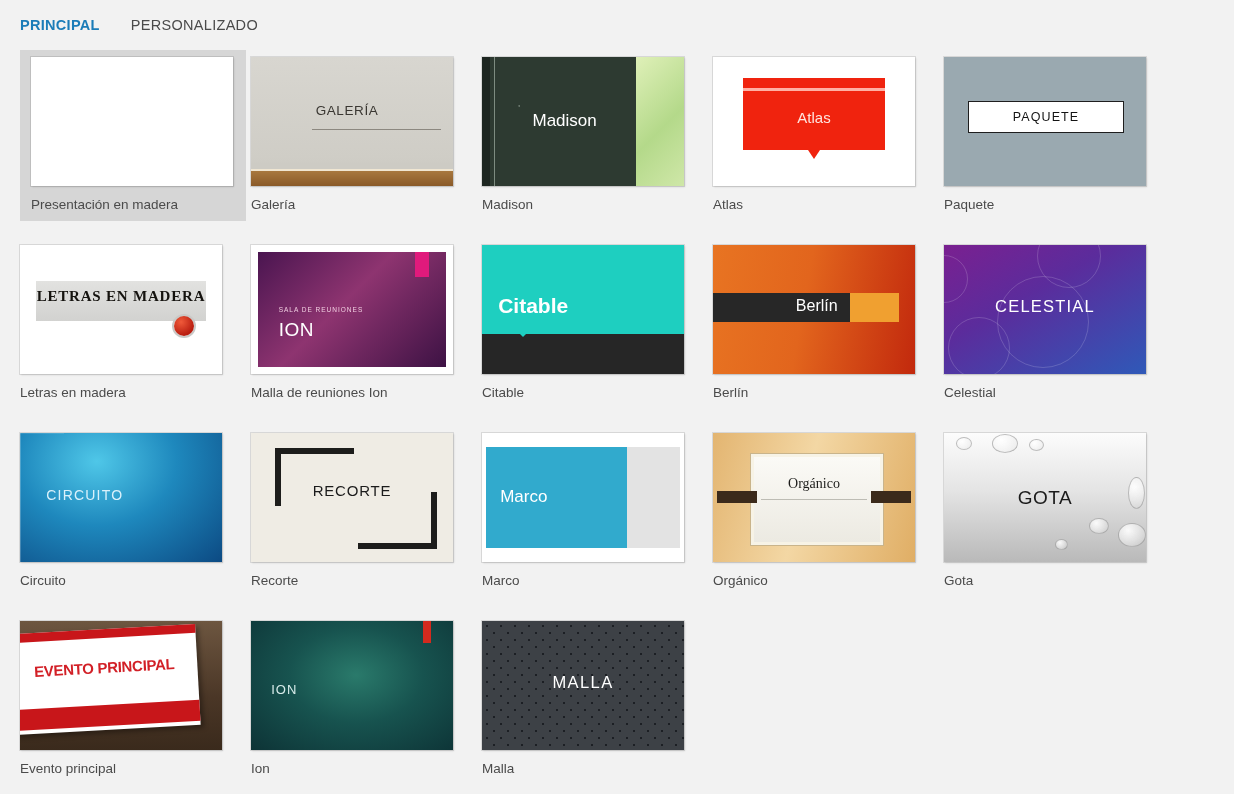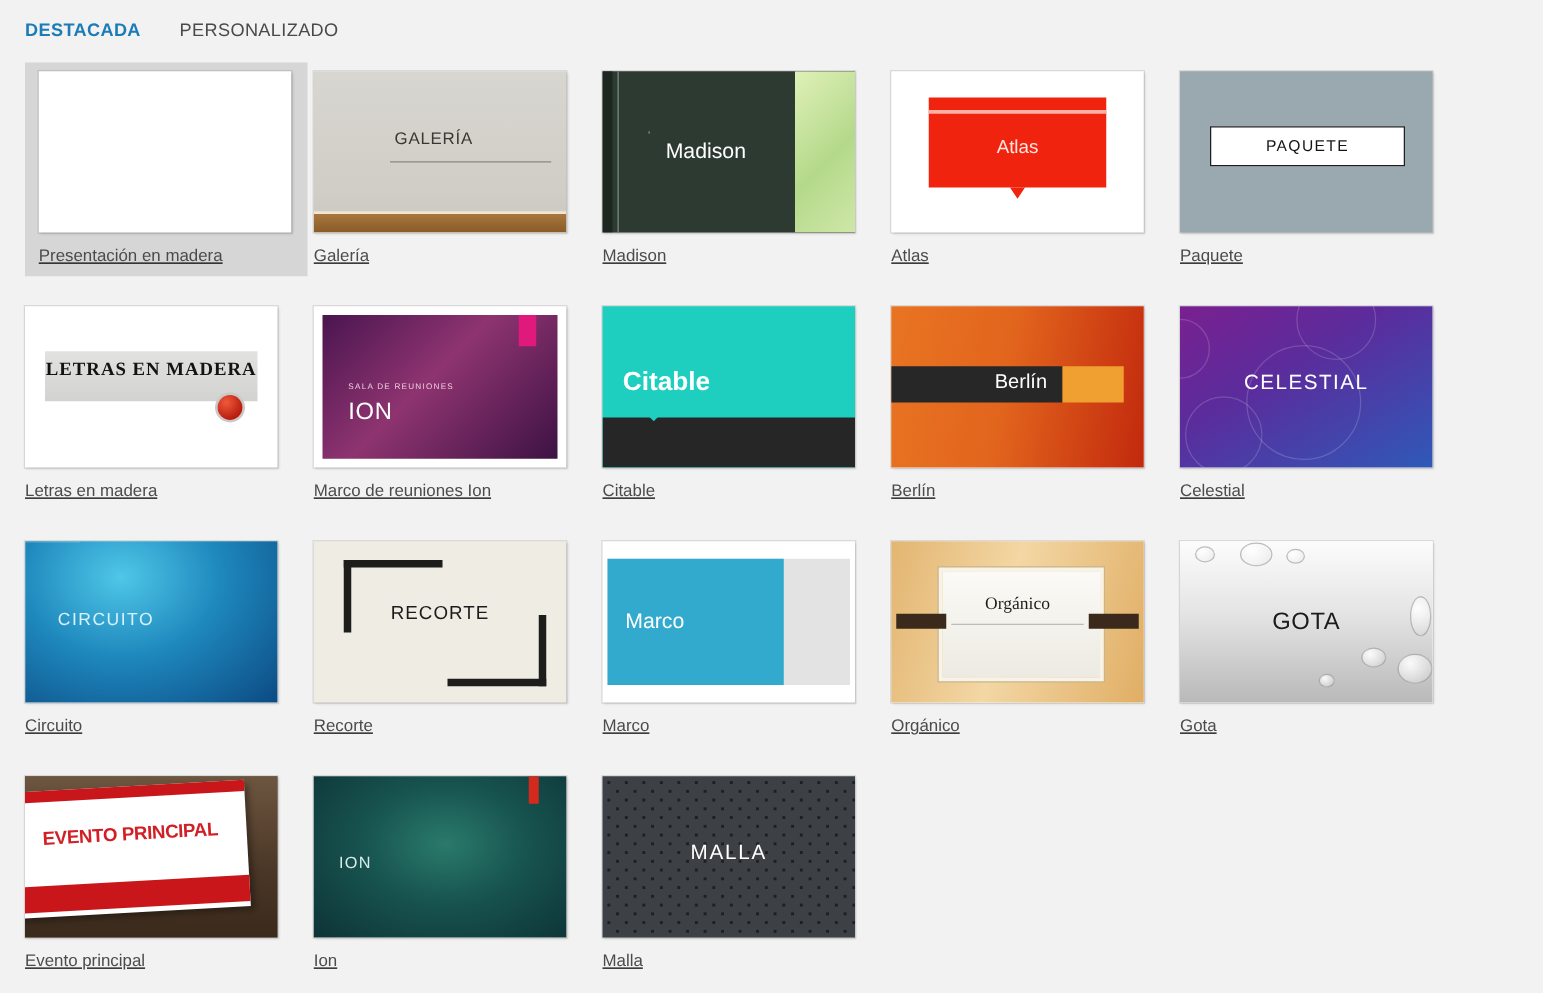--- a/index.html
+++ b/index.html
@@ -50,21 +50,20 @@
     display: grid;
     grid-template-columns: repeat(5, 231px);
     grid-auto-rows: 188px;
   }
   .card {
     position: relative;
     width: 225px;
     padding: 7px 0 0 0;
     box-sizing: border-box;
     cursor: pointer;
-    text-decoration: underline;
   }
   .card.selected {
     background: #d6d6d6;
     width: 226px;
     height: 171px;
   }
   .card.selected .thumb-wrap { margin-left: 11px; }
   .card.selected .card-label { margin-left: 11px; }
 
   .thumb-wrap {
@@ -451,21 +450,21 @@
   }
   .t-malla .matext {
     position: absolute; left: 0; right: 0; top: 40%;
     text-align: center; color: #ffffff; font-size: 16.5px; letter-spacing: 1.4px;
   }
 </style>
 </head>
 <body>
 
 <div class="tabbar">
-  <div class="tab active">DESTACADA</div>
+  <div class="tab active">PRINCIPAL</div>
   <div class="tab inactive">PERSONALIZADO</div>
 </div>
 
 <div class="grid">
 
   <div>
     <div class="card selected">
       <div class="thumb-wrap">
         <div class="thumb t-blank"></div>
       </div>
@@ -546,21 +545,21 @@
     <div class="card">
       <div class="thumb-wrap">
         <div class="thumb t-salaion">
           <div class="inner">
             <div class="tab-pink"></div>
             <div class="sub">SALA DE REUNIONES</div>
             <div class="big">ION</div>
           </div>
         </div>
       </div>
-      <div class="card-label">Marco de reuniones Ion</div>
+      <div class="card-label">Malla de reuniones Ion</div>
     </div>
   </div>
 
   <div>
     <div class="card">
       <div class="thumb-wrap">
         <div class="thumb t-citable">
           <div class="bar"></div>
           <div class="notch"></div>
           <div class="ctext">Citable</div>

